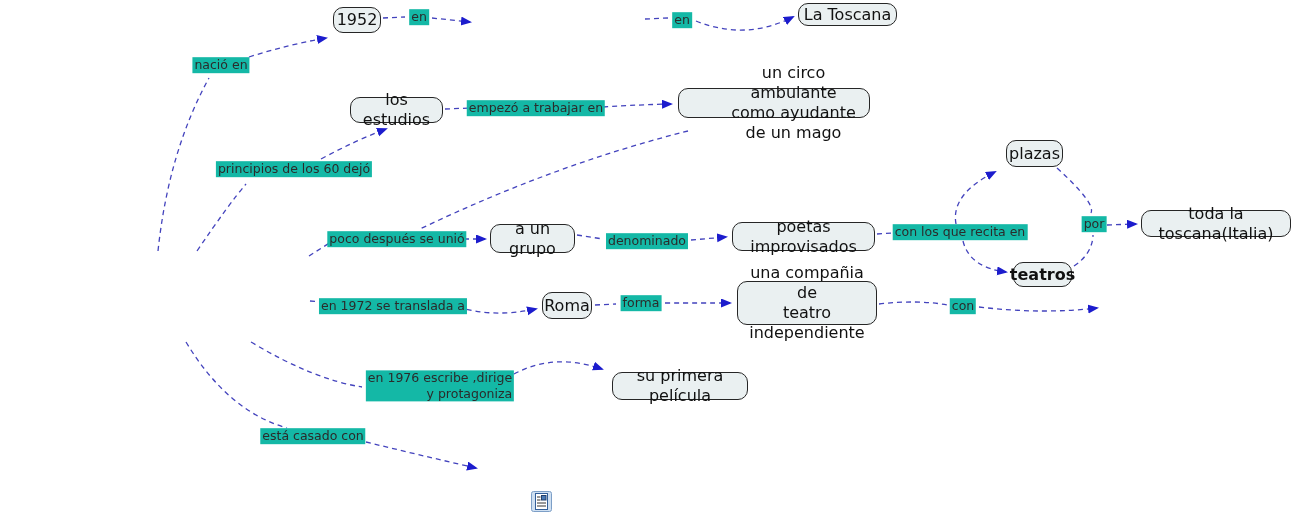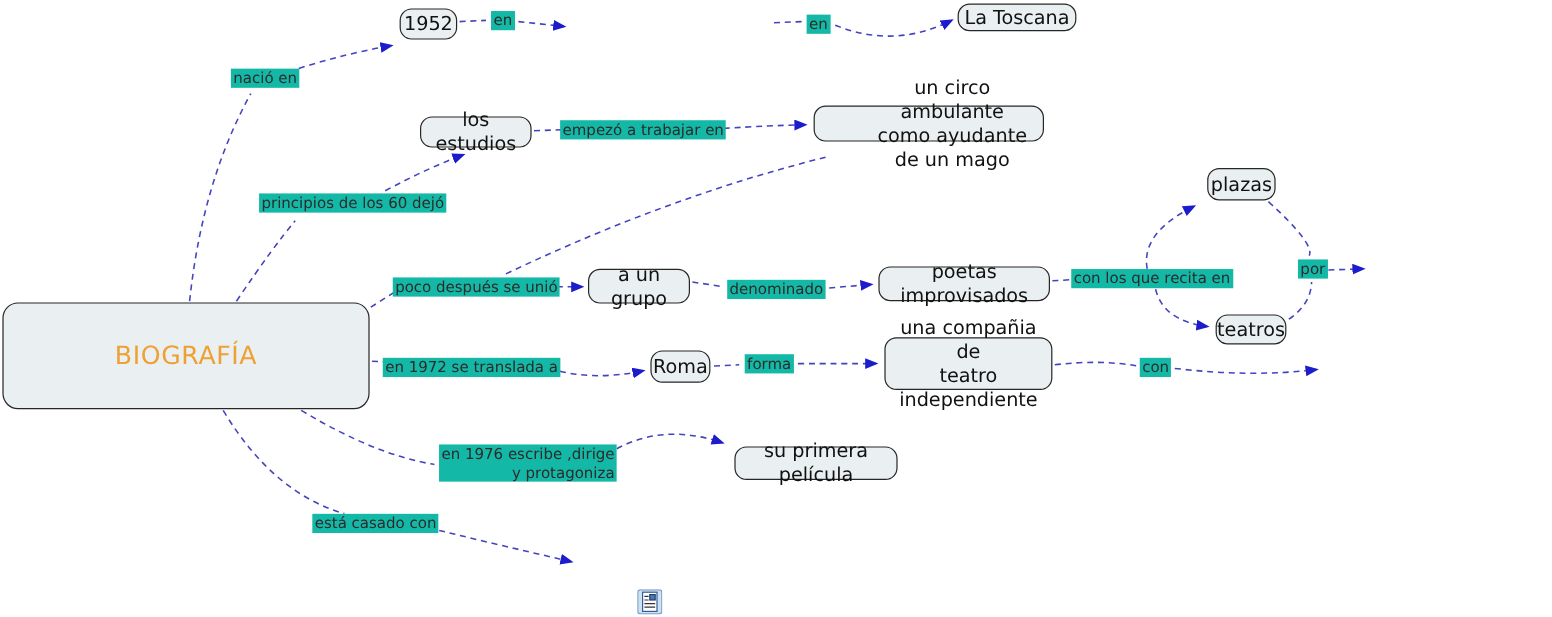--- a/index.html
+++ b/index.html
@@ -83,30 +83,30 @@
       <path d="M458,307 Q493,318 536,309" fill="none" stroke="#4343bd" stroke-width="1.3" stroke-dasharray="5 4" marker-end="url(#arrowhead)"></path>
       <path d="M595,305 L616,304" fill="none" stroke="#4343bd" stroke-width="1.3" stroke-dasharray="5 4"></path>
       <path d="M665,303 Q702.5,303 730,303" fill="none" stroke="#4343bd" stroke-width="1.3" stroke-dasharray="5 4" marker-end="url(#arrowhead)"></path>
       <path d="M879,304 Q916.5,299.5 948,305" fill="none" stroke="#4343bd" stroke-width="1.3" stroke-dasharray="5 4"></path>
       <path d="M979,307 Q1042,314.5 1097,308" fill="none" stroke="#4343bd" stroke-width="1.3" stroke-dasharray="5 4" marker-end="url(#arrowhead)"></path>
       <path d="M251,342 Q313.5,379.5 362,387" fill="none" stroke="#4343bd" stroke-width="1.3" stroke-dasharray="5 4"></path>
       <path d="M514,374 Q554,352.5 602,369" fill="none" stroke="#4343bd" stroke-width="1.3" stroke-dasharray="5 4" marker-end="url(#arrowhead)"></path>
       <path d="M186,342 Q227.5,411 287,428" fill="none" stroke="#4343bd" stroke-width="1.3" stroke-dasharray="5 4"></path>
       <path d="M366,442 Q419,455 476,468" fill="none" stroke="#4343bd" stroke-width="1.3" stroke-dasharray="5 4" marker-end="url(#arrowhead)"></path>
     </svg>
-    <div class="concept main" style="left: 2px; top: 252px; width: 306px; height: 89px;">BIOGRAFÍA</div>
     <div class="concept" style="left: 333px; top: 7px; width: 48px; height: 26px;">1952</div>
     <div class="concept" style="left: 798px; top: 3px; width: 99px; height: 23px;">La Toscana</div>
     <div class="concept" style="left: 350px; top: 97px; width: 93px; height: 26px;">los estudios</div>
     <div class="concept" style="left: 678px; top: 88px; width: 192px; height: 30px; padding-left: 43px;">un circo ambulante
 como ayudante de  un mago</div>
     <div class="concept" style="left: 490px; top: 224px; width: 85px; height: 29px;">a un grupo</div>
     <div class="concept" style="left: 732px; top: 222px; width: 143px; height: 29px;">poetas improvisados</div>
     <div class="concept" style="left: 1006px; top: 140px; width: 57px; height: 27px;">plazas</div>
-    <div class="concept" style="left: 1013px; top: 262px; width: 59px; height: 25px;">teatros</div>
+    <div class="concept" style="left: 1013px; top: 262px; width: 59px; height: 25px; font-weight: bold;">teatros</div>
+    <div class="concept" style="left: 1141px; top: 210px; width: 150px; height: 27px;">toda la toscana(Italia)</div>
     <div class="concept" style="left: 542px; top: 292px; width: 50px; height: 27px;">Roma</div>
     <div class="concept" style="left: 737px; top: 281px; width: 140px; height: 44px;">una  compañia de
 teatro independiente</div>
     <div class="concept" style="left: 612px; top: 372px; width: 136px; height: 28px;">su primera  película</div>
     <div class="resource-icon" style="left: 531px; top: 491px;"><svg width="21" height="21" viewBox="0 0 21 21">
         <rect x="0.5" y="0.5" width="20" height="20" rx="2" fill="#cfe0f2" stroke="#7d9fc7"></rect>
         <rect x="4.5" y="2.5" width="12" height="16" fill="#ffffff" stroke="#335f99"></rect>
         <rect x="10.5" y="4.5" width="4.5" height="4.5" fill="#4a79b5" stroke="#23406b"></rect>
         <line x1="6" y1="6" x2="9.5" y2="6" stroke="#333333" stroke-width="1"></line>
         <line x1="6" y1="9" x2="9.5" y2="9" stroke="#333333" stroke-width="1"></line>

